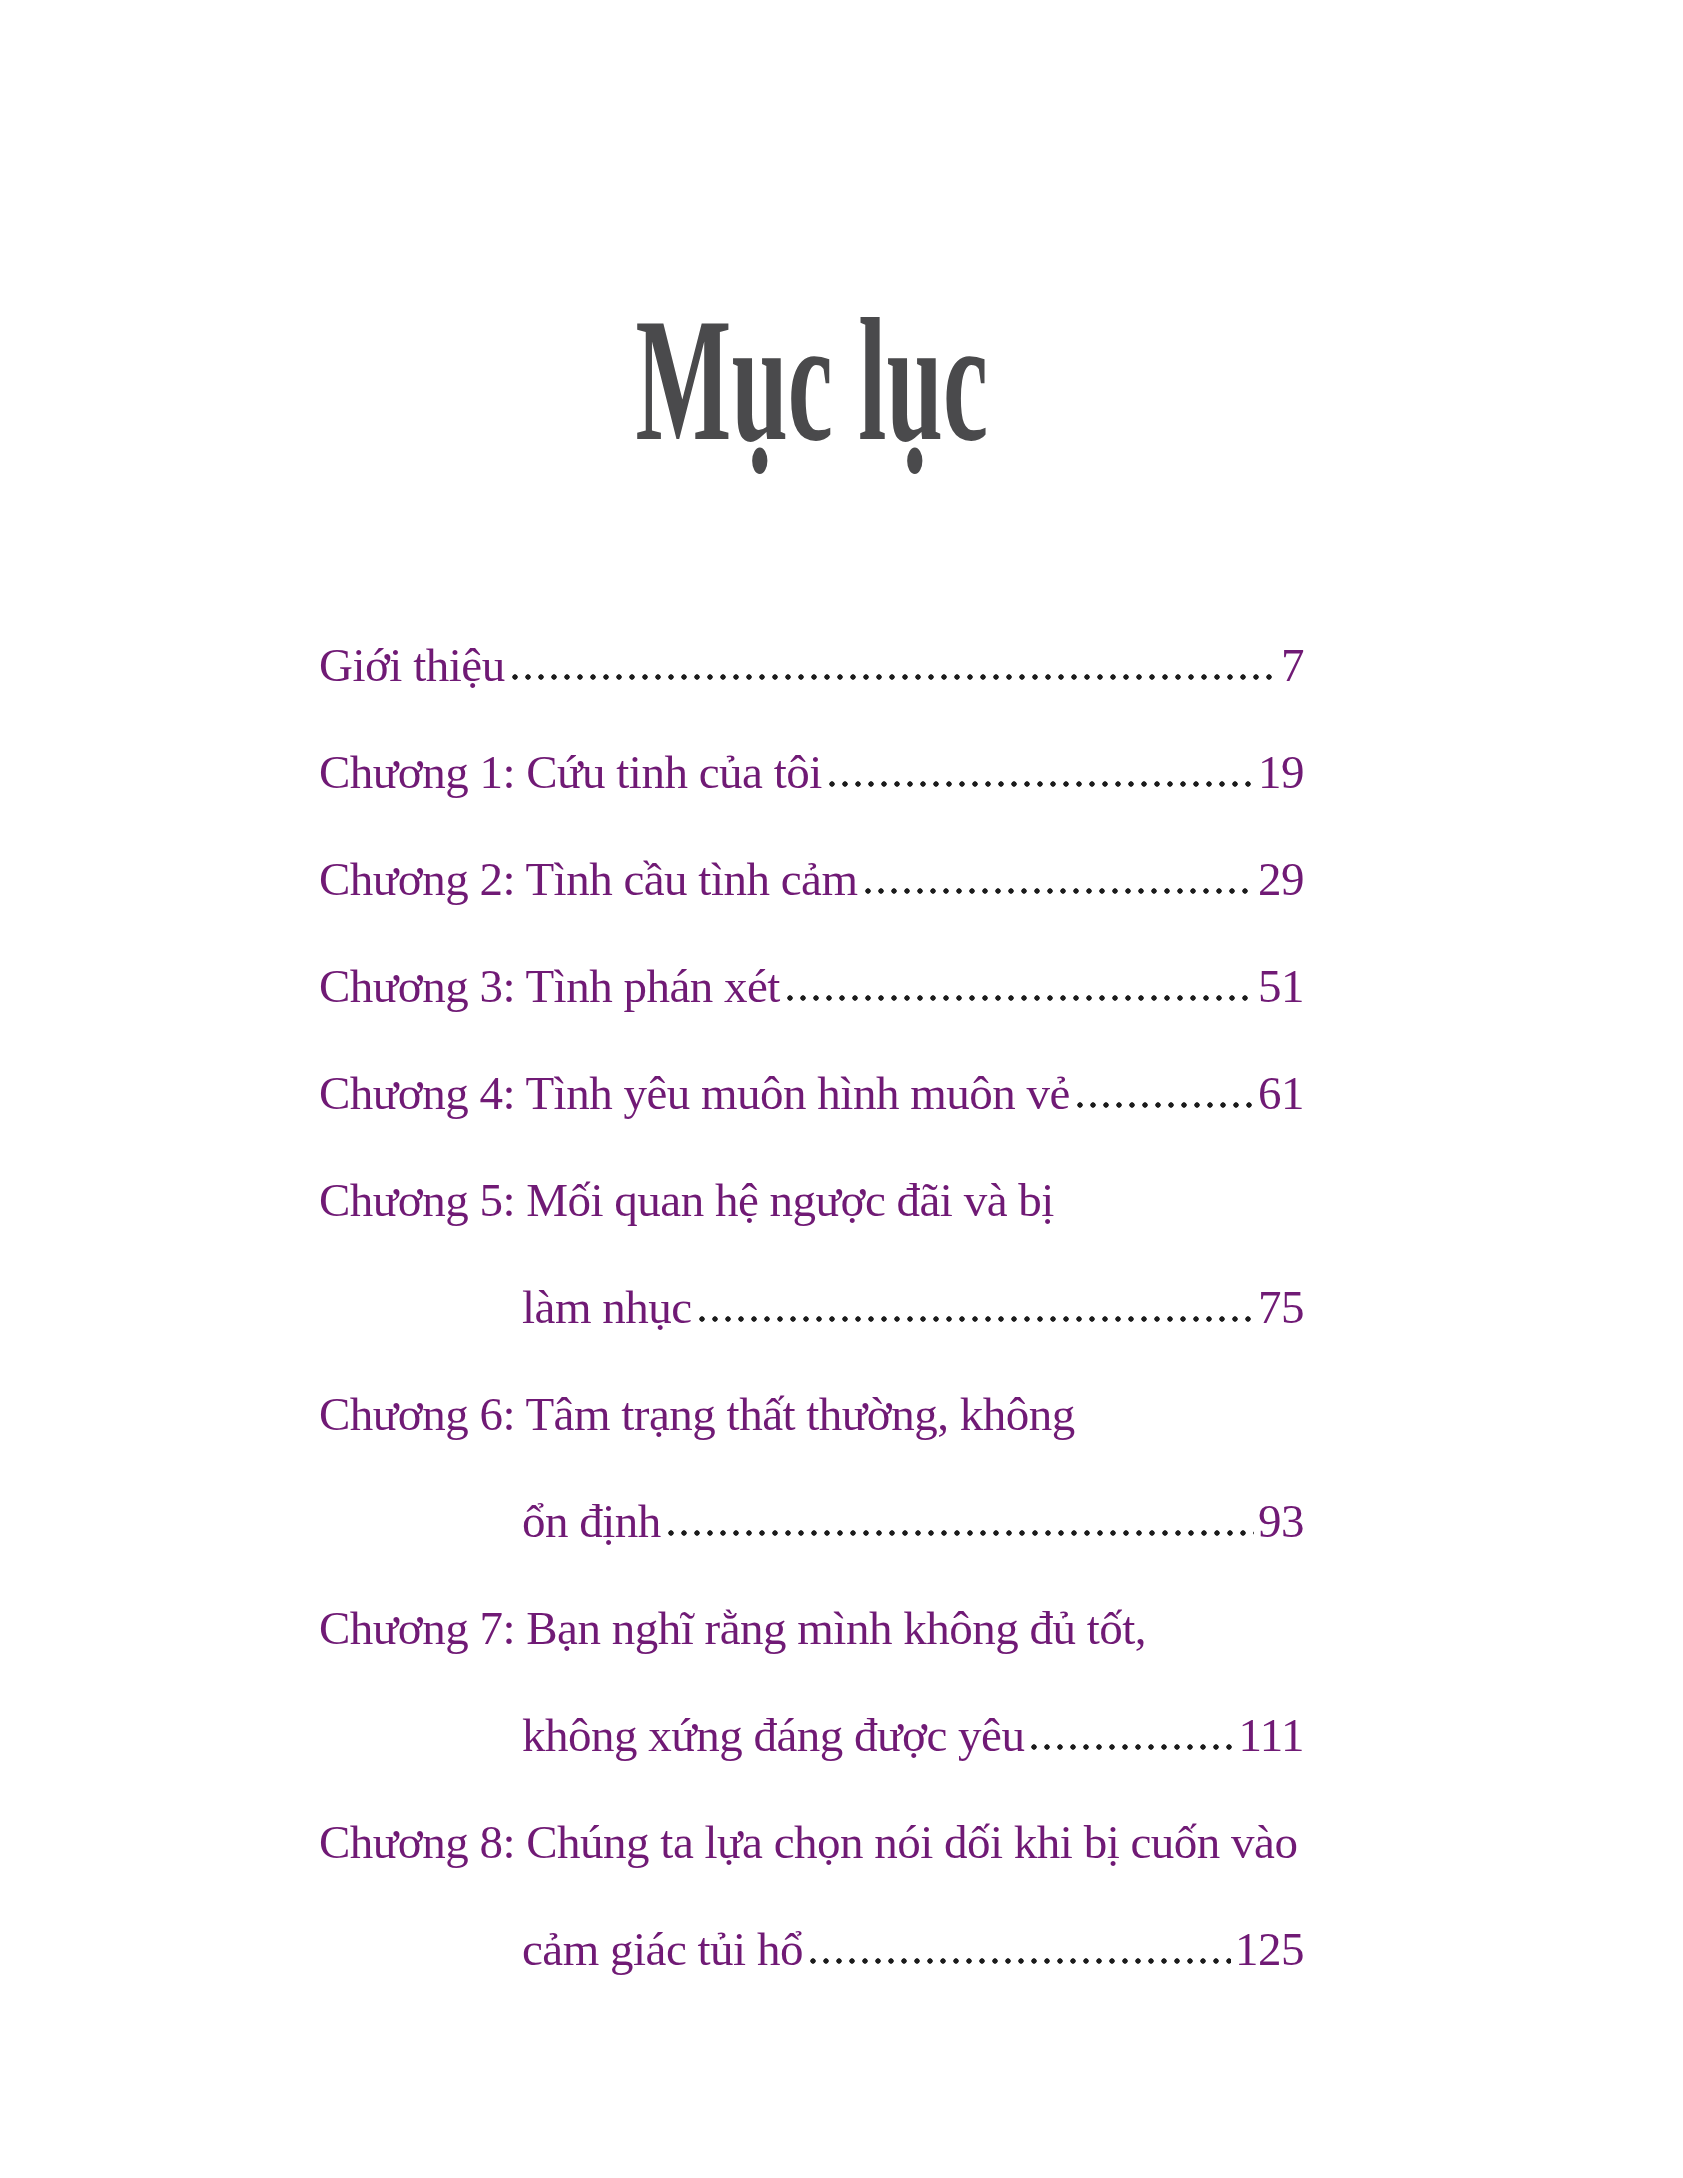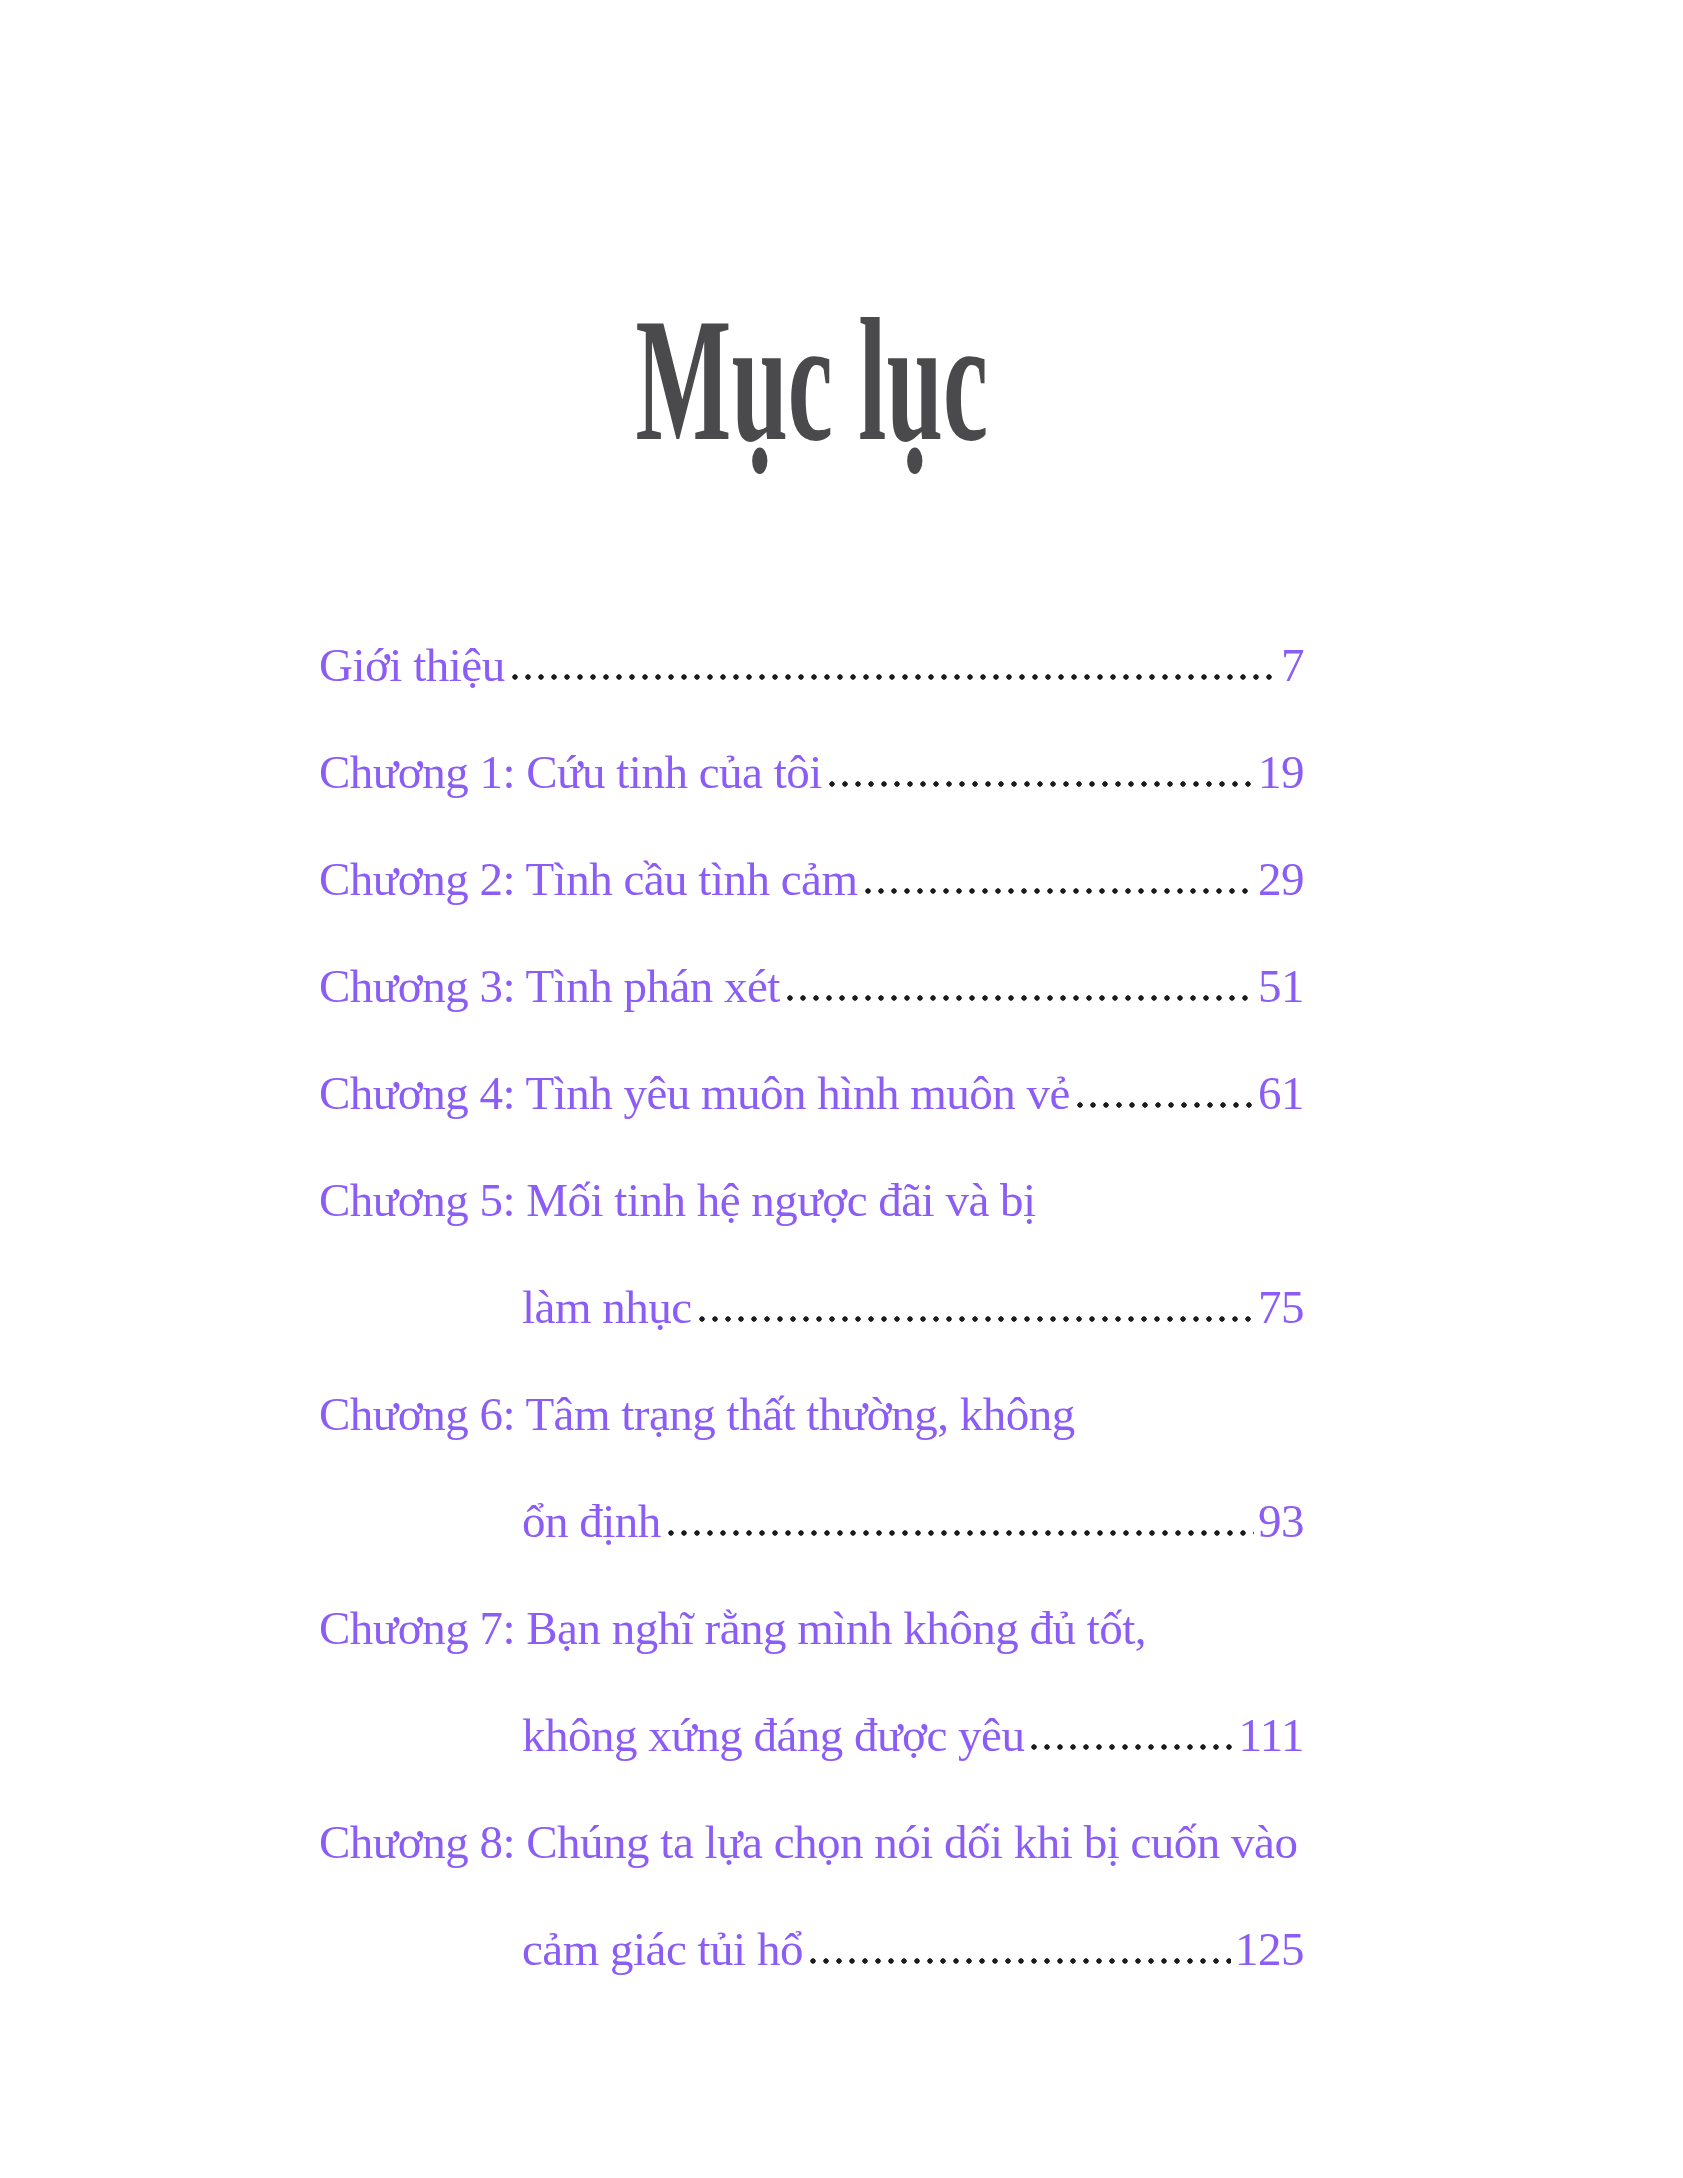--- a/index.html
+++ b/index.html
@@ -27,21 +27,21 @@
     color: #4a4a4c;
     transform: scaleX(0.58);
     transform-origin: 50% 50%;
     white-space: nowrap;
   }
   .toc {
     position: absolute;
     left: 319px;
     top: 642px;
     width: 985px;
-    color: #8b5cf6;
+    color: #701a75;
   }
   .toc-row {
     display: flex;
     align-items: flex-start;
     height: 47px;
     line-height: 47px;
     font-size: 47px;
     letter-spacing: -0.5px;
     white-space: nowrap;
   }
@@ -96,21 +96,21 @@
       <span class="toc-page">51</span>
     </div>
 
     <div class="toc-row">
       <span class="toc-text">Chương 4: Tình yêu muôn hình muôn vẻ</span>
       <span class="dots"></span>
       <span class="toc-page">61</span>
     </div>
 
     <div class="toc-row no-leader">
-      <span class="toc-text">Chương 5: Mối tinh hệ ngược đãi và bị</span>
+      <span class="toc-text">Chương 5: Mối quan hệ ngược đãi và bị</span>
 
       <span class="toc-page"></span>
     </div>
 
     <div class="toc-row continuation">
       <span class="toc-text">làm nhục</span>
       <span class="dots"></span>
       <span class="toc-page">75</span>
     </div>
 

